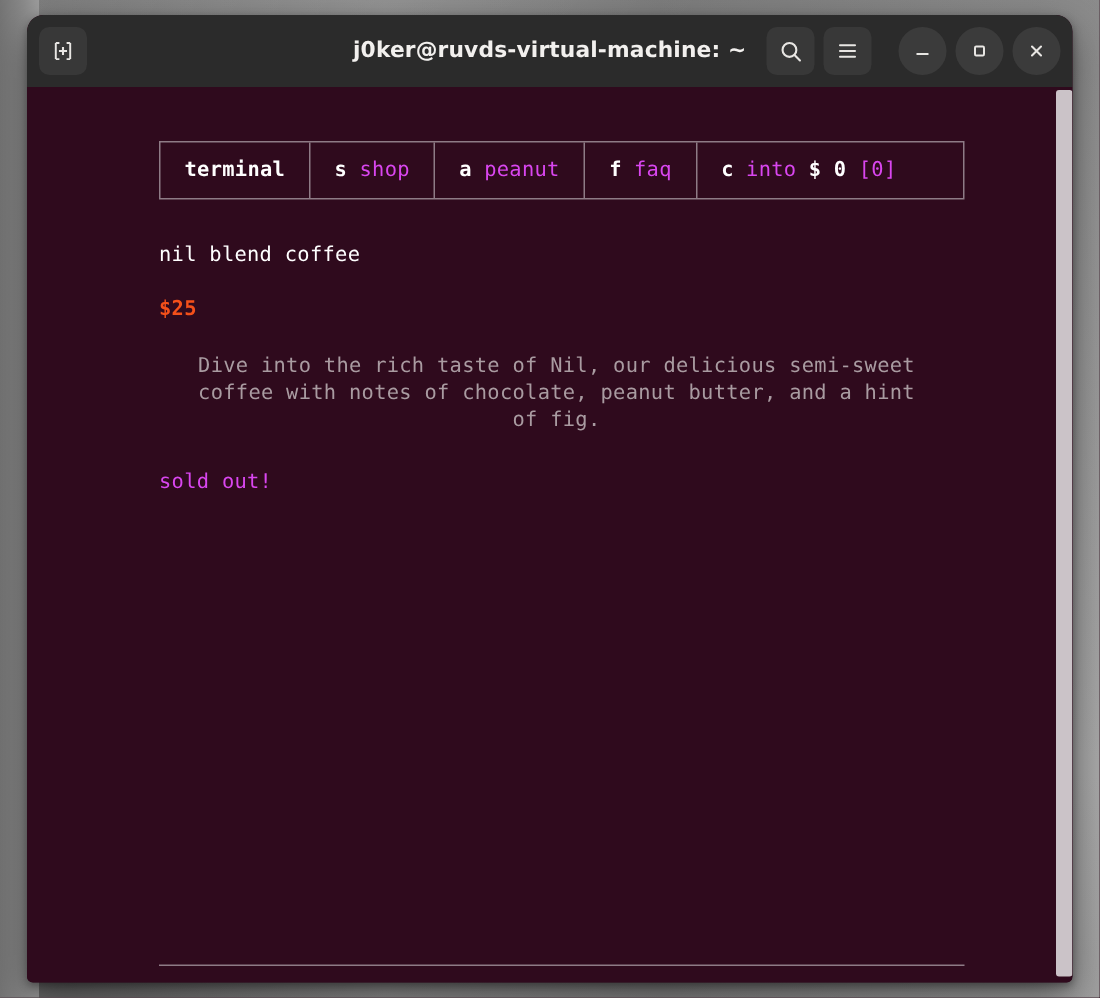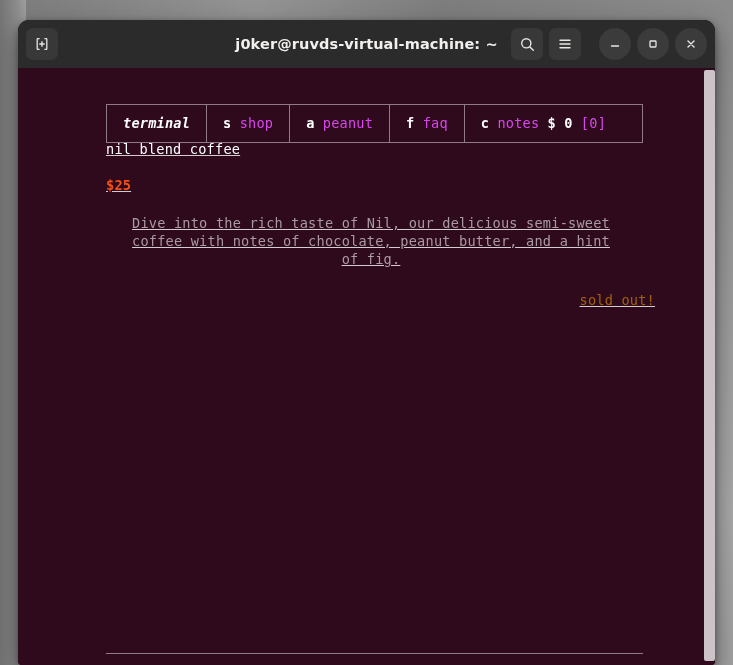--- a/index.html
+++ b/index.html
@@ -28,21 +28,21 @@
   #desktop-left {
     position: absolute;
     left: 0; top: 0; bottom: 0; width: 26px;
     background: linear-gradient(90deg, #747474 0%, #8a8a8a 60%, #9d9d9d 100%);
   }
 
   
   #window {
     position: absolute;
     left: 18px;
-    top: 20px;
+    top: 10px;
     width: 697px;
     height: 645px;
     border-radius: 11px 11px 4px 4px;
     box-shadow: 0 10px 26px rgba(0,0,0,0.45), 0 2px 6px rgba(0,0,0,0.35);
     overflow: hidden;
     background: #2f0a1d;
   }
 
   
   #titlebar {
@@ -118,27 +118,27 @@
     border-right: 1px solid #8e7b86;
     white-space: nowrap;
     font-size: 13.6px;
     cursor: pointer;
     letter-spacing: 0.2px;
   }
   .tab:last-child { border-right: none; }
   .tab .key { color: #ffffff; font-weight: bold; }
   .tab .lbl { color: #d946ef; }
   .tab .amt { color: #ffffff; font-weight: bold; }
-  .tab.active .lbl { color: #ffffff; font-weight: bold; font-style: italic; }
+  .tab.active .lbl { color: #ffffff; font-weight: bold; }
   .sp { display: inline-block; width: 8.2px; }
 
   
   #content {
+    margin-top: 31px;
     font-size: 13.6px;
-    text-decoration: underline;
   }
   .line { margin-bottom: 0; }
   #prod-name {
     color: #ffffff;
     letter-spacing: 0.2px;
   }
   #prod-meta {
     color: #9d8f96;
     margin-top: 22px;
     letter-spacing: 0.2px;
@@ -152,24 +152,23 @@
   #prod-desc {
     color: #a99ba1;
     margin-top: 22px;
     line-height: 18px;
     max-width: 530px;
     letter-spacing: 0.2px;
     white-space: pre-wrap;
     text-align: center;
   }
   #prod-status {
-    color: #a16207;
+    color: #d946ef;
     margin-top: 26px;
     letter-spacing: 0.2px;
-    text-align: right;
   }
 
   
   #footer-wrap {
     position: absolute;
     left: 0;
     top: 549px;
     width: 537px;
   }
   #divider {
@@ -279,21 +278,21 @@
 
         <div class="tab">
           <span class="key">f</span>
           <span class="sp"></span>
           <span class="lbl">faq</span>
         </div>
 
         <div class="tab">
           <span class="key">c</span>
           <span class="sp"></span>
-          <span class="lbl">notes</span>
+          <span class="lbl">into</span>
           <span class="sp"></span>
           <span class="amt">$ 0</span>
           <span class="sp"></span>
           <span class="lbl">[0]</span>
         </div>
 
       </div>
 
       <div id="content">
         <div id="prod-name" class="line">nil blend coffee</div>

